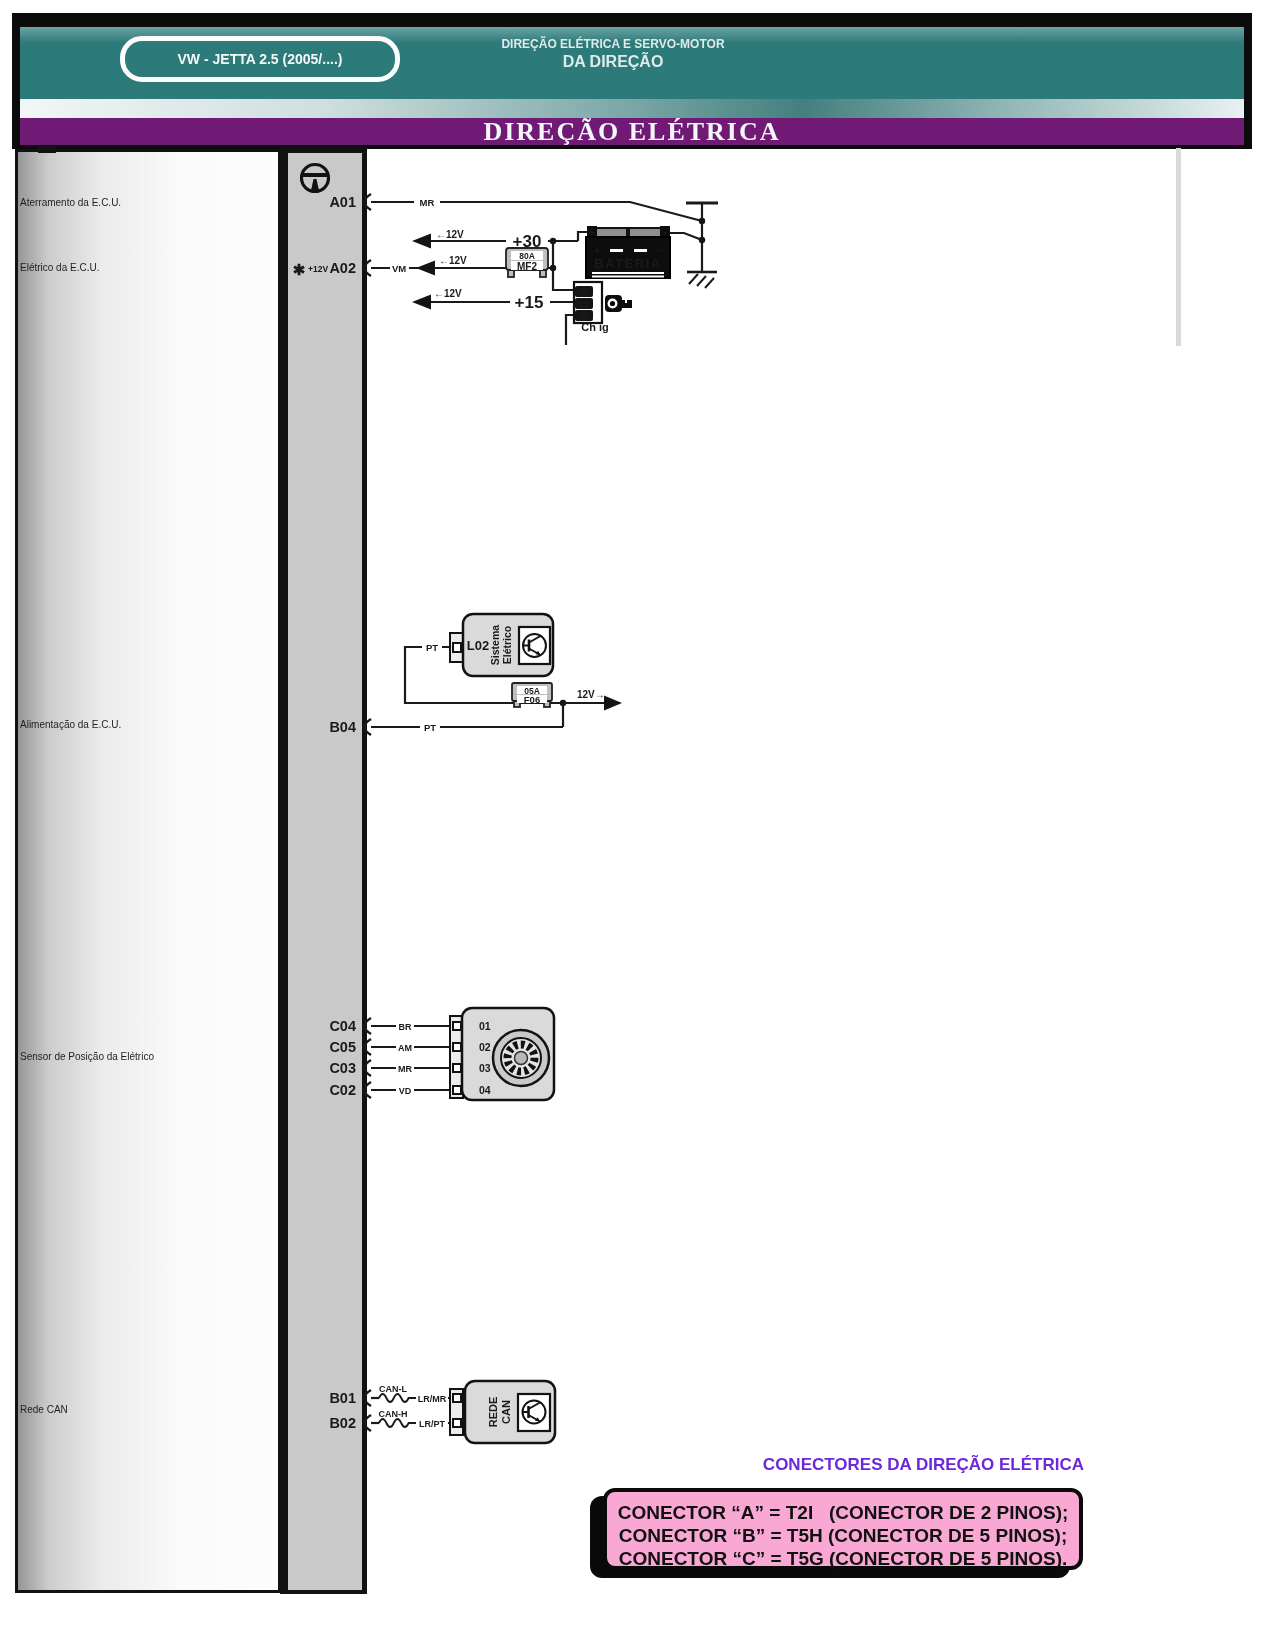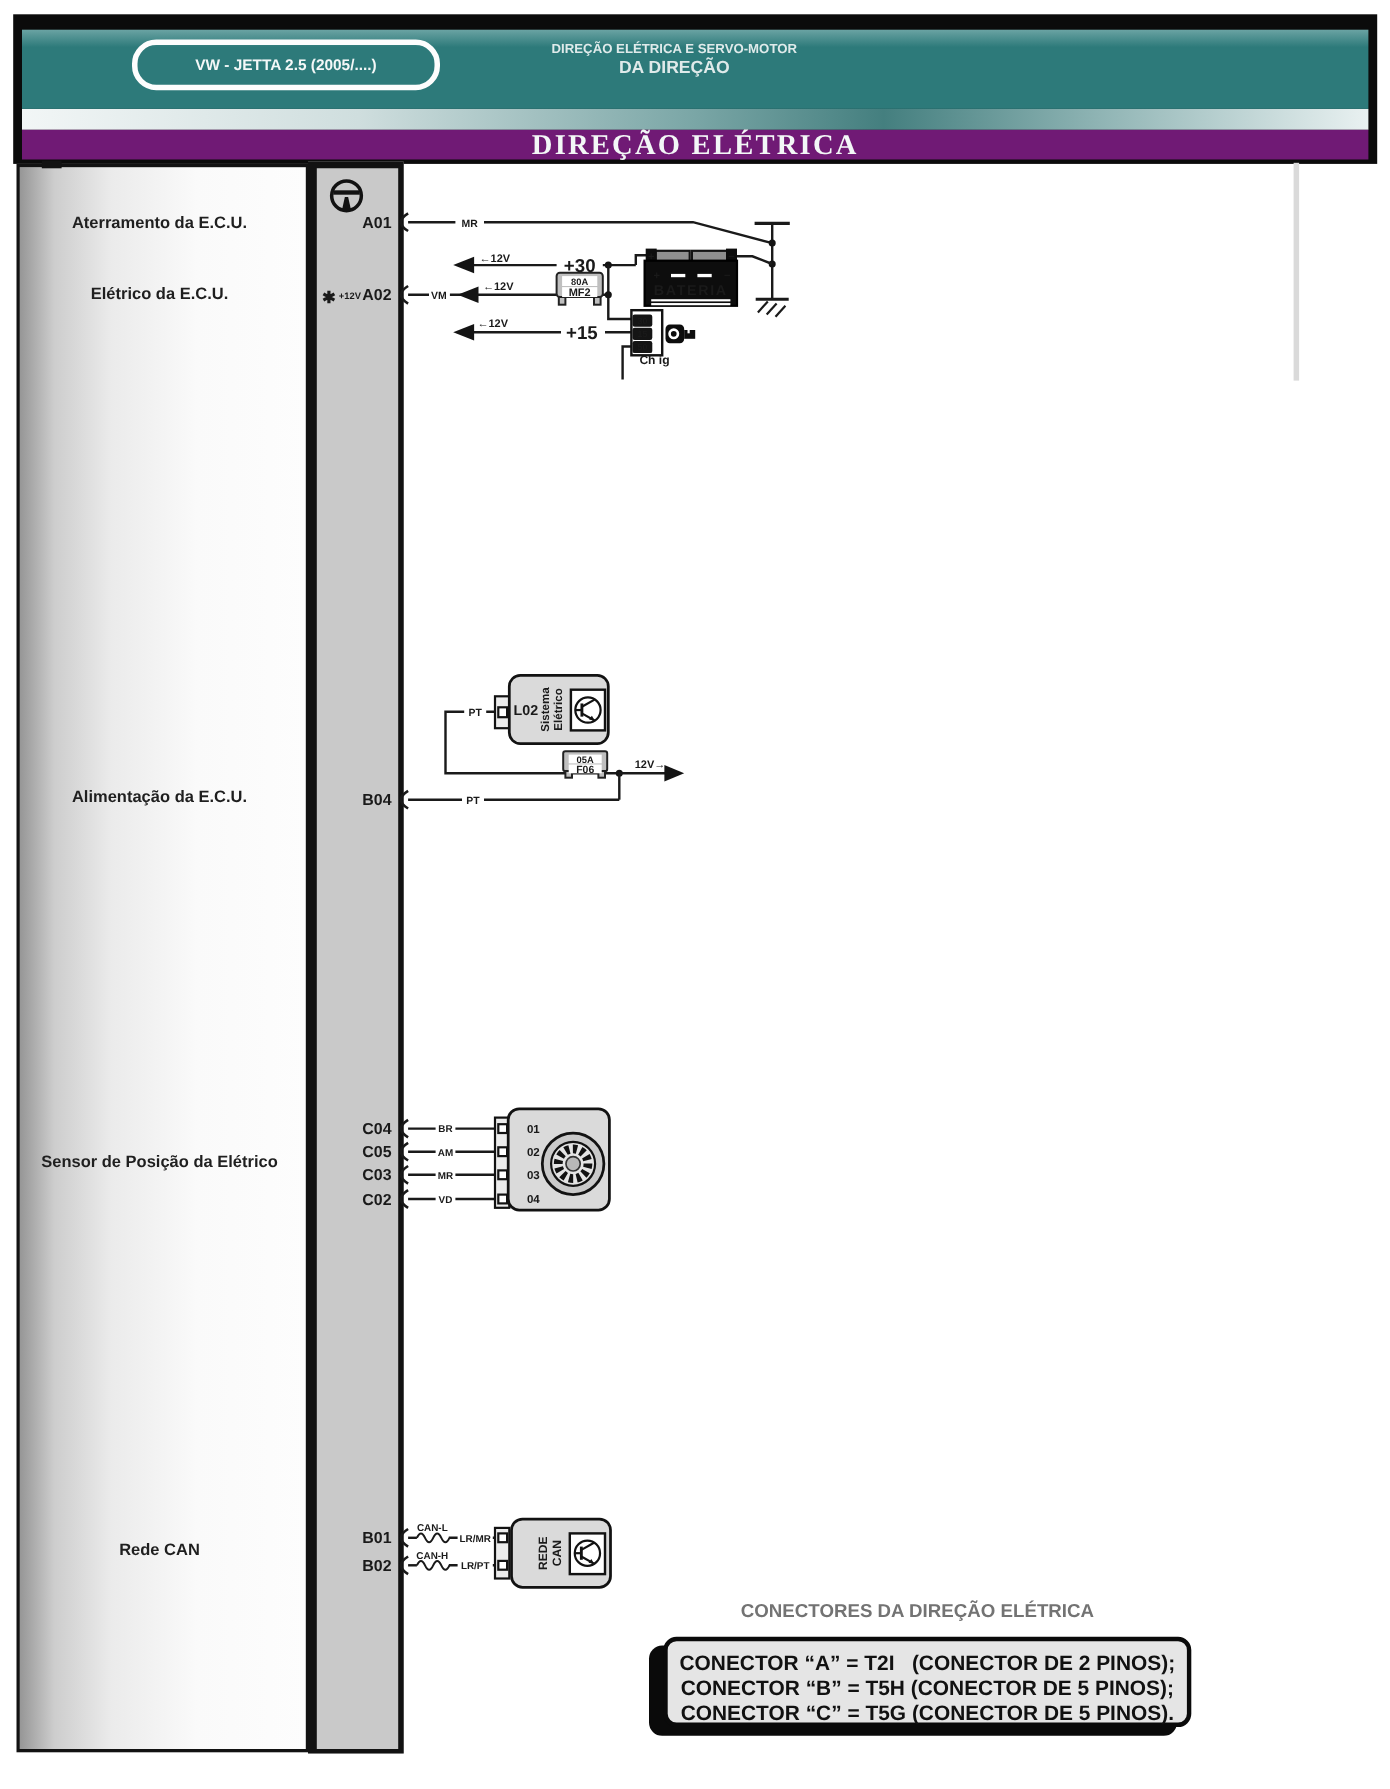--- a/index.html
+++ b/index.html
@@ -20,29 +20,29 @@
          color:#f4f8f8;font-weight:bold;font-size:14px;text-align:center;line-height:36px;}
   .main-title{font-family:"Liberation Serif",serif;font-weight:bold;font-size:26px;color:#f3f7f7;
               letter-spacing:2px;line-height:27px;}
 
   
   .label-col{position:absolute;left:15px;top:149px;width:266px;height:1444px;box-sizing:border-box;
              border:3px solid #121212;
              background:linear-gradient(90deg,#969696 0%,#cdcdcd 12%,#ebebeb 32%,#fafafa 62%,#fdfdfd 100%);}
   .ecu-bar{position:absolute;left:280px;top:147px;width:87px;height:1447px;box-sizing:border-box;
            background:#c9c9c9;border:solid #121212;border-width:6px 5px 4px 8px;}
-  .sec-label{position:absolute;width:250px;text-align:center;font-weight:bold;font-size:15px;
+  .sec-label{position:absolute;width:250px;text-align:left;font-weight:normal;font-size:10px;
              color:#1f1f1f;line-height:18px;right:994px;}
   .artifact{position:absolute;left:1176px;top:148px;width:5px;height:198px;background:#dadada;}
 
   
-  .legend-title{position:absolute;left:584px;top:1455px;width:500px;text-align:center;
-                font-weight:bold;font-size:17px;color:#737373;}
+  .legend-title{position:absolute;left:584px;top:1455px;width:500px;text-align:right;
+                font-weight:bold;font-size:17px;color:#6d28d9;}
   .legend-box{position:absolute;left:603px;top:1488px;width:480px;height:82px;box-sizing:border-box;
-              background:#e5e5e5;border:4px solid #0a0a0a;border-radius:12px;
+              background:#f9a8d4;border:4px solid #0a0a0a;border-radius:12px;
               box-shadow:-13px 8px 0 0 #0a0a0a;padding-top:9px;text-align:center;}
   .legend-line{font-weight:bold;font-size:19px;color:#111;line-height:23px;white-space:pre;}
 
   
   svg.wiring{position:absolute;left:0;top:0;}
   svg.wiring text{font-family:"Liberation Sans",sans-serif;font-weight:bold;fill:#1a1a1a;}
   .w{fill:none;stroke:#1a1a1a;stroke-width:2.2px;}
   .wthin{fill:none;stroke:#1a1a1a;stroke-width:1.8px;}
   .pin{fill:none;stroke:#1a1a1a;stroke-width:2.4px;}
   .dot{fill:#141414;}

